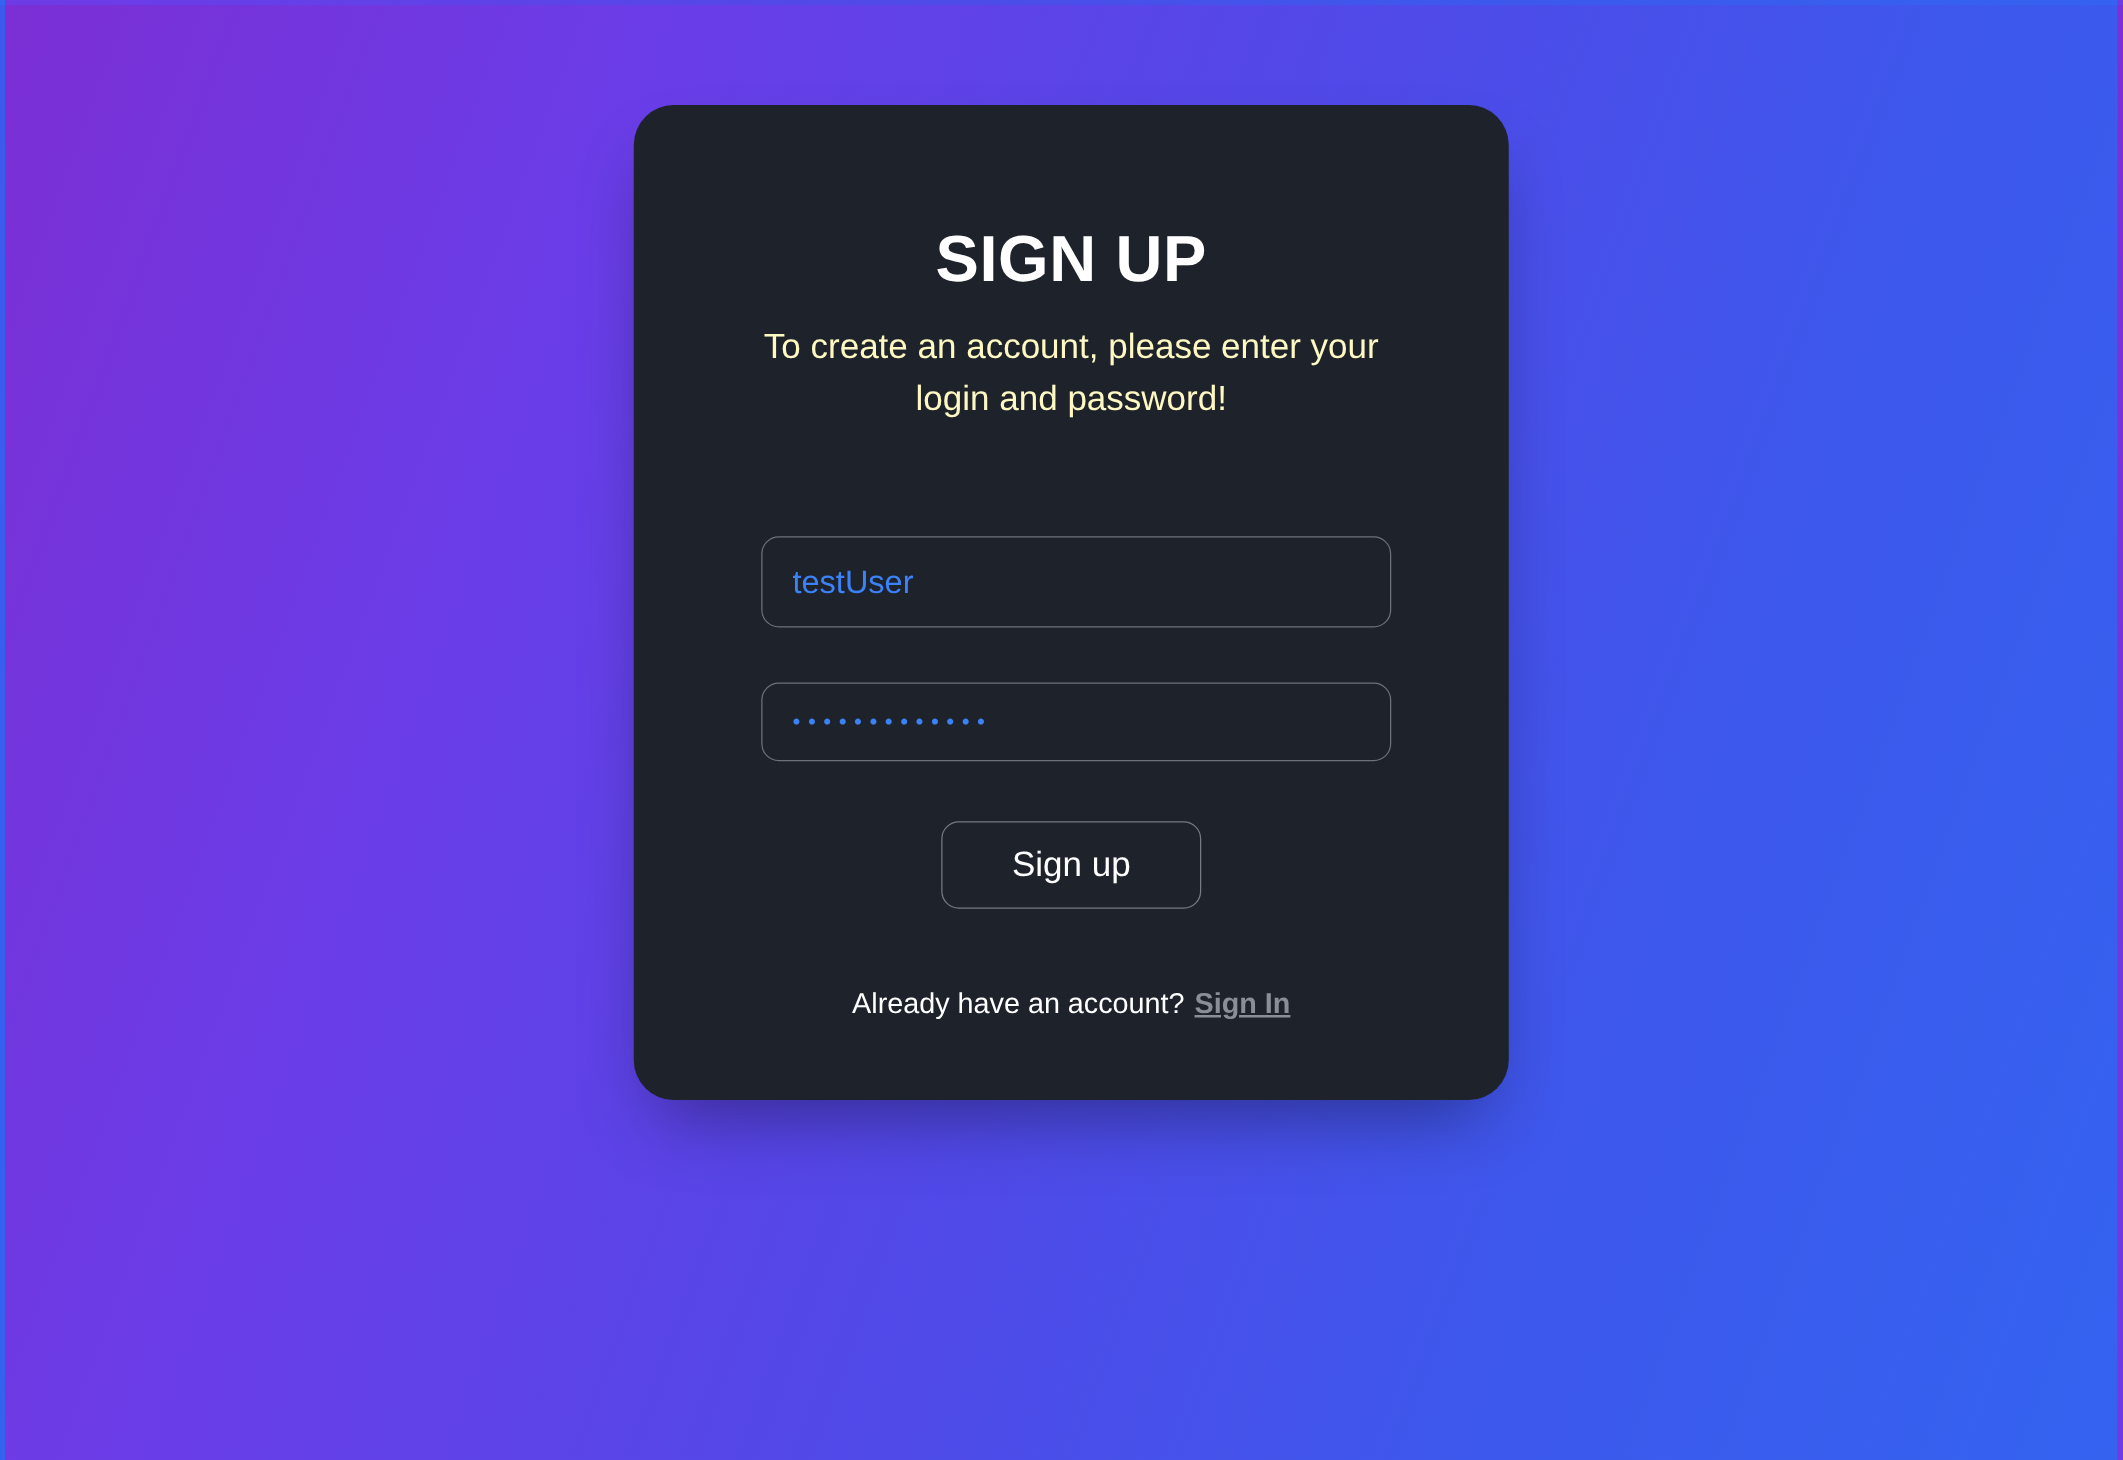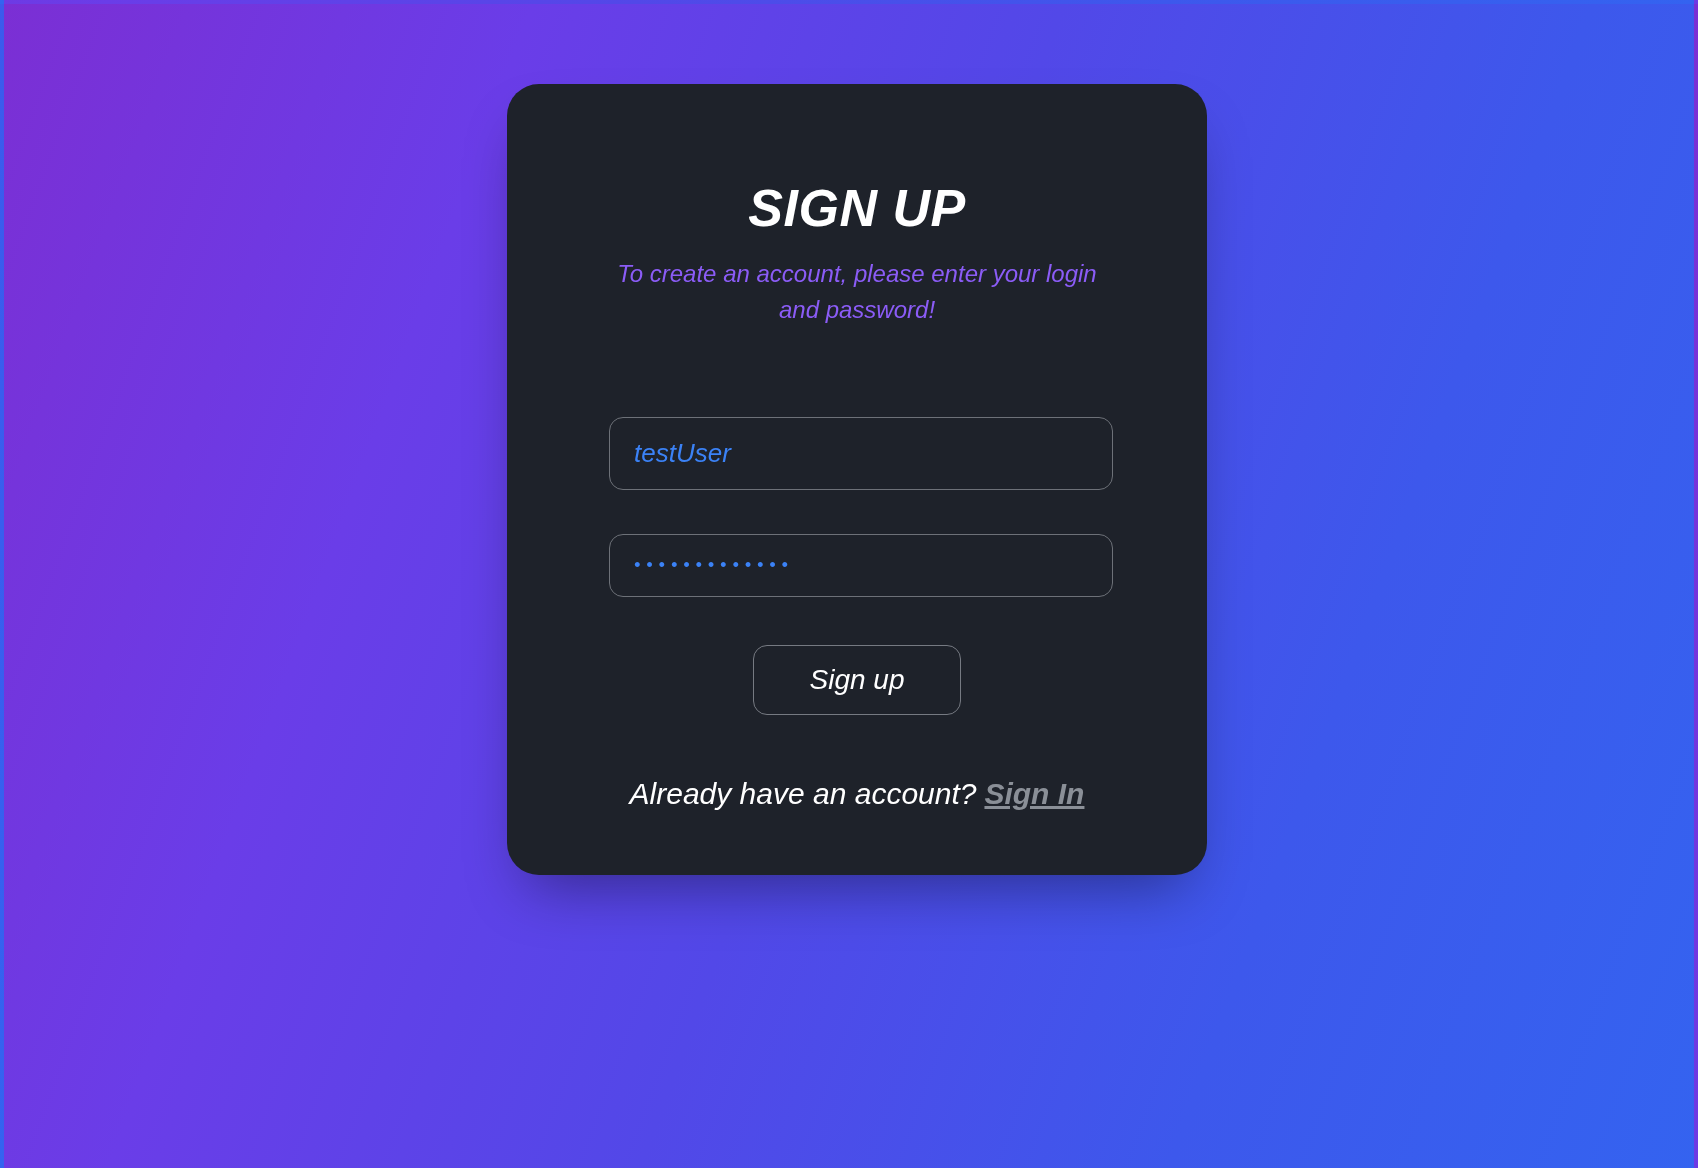--- a/index.html
+++ b/index.html
@@ -1,19 +1,18 @@
 <!DOCTYPE html>
 <html><head>
   <meta charset="utf-8">
   <style>
     * {
       margin: 4px;
       padding: 0;
       box-sizing: border-box;
-      font-style: italic;
     }
     
     body {
       font-family: -apple-system, BlinkMacSystemFont, 'Segoe UI', Helvetica, Arial, sans-serif;
       width: 1698px;
       height: 1168px;
       background: linear-gradient(110deg, #7b2fd4 0%, #6a3de8 25%, #5248e8 50%, #3d58ec 75%, #3463f0 100%);
       display: flex;
       justify-content: center;
       align-items: flex-start;
@@ -31,22 +30,22 @@
     .title {
       color: #ffffff;
       font-size: 52px;
       font-weight: 800;
       text-align: center;
       letter-spacing: 0.5px;
       margin-bottom: 18px;
     }
     
     .subtitle {
-      color: #8b5cf6;
-      font-size: 24px;
+      color: #fef9c3;
+      font-size: 28px;
       font-weight: 400;
       text-align: center;
       line-height: 1.5;
       margin-bottom: 85px;
     }
     
     .input-field {
       width: 100%;
       background: transparent;
       border: 1px solid #6d7178;
@@ -81,21 +80,21 @@
       color: #ffffff;
       font-size: 28px;
       font-weight: 400;
       padding: 18px 56px;
       cursor: pointer;
       font-family: inherit;
     }
     
     .footer {
       text-align: center;
-      font-size: 30px;
+      font-size: 23px;
       color: #ffffff;
       font-weight: 500;
     }
     
     .signin-link {
       color: #8a8f97;
       font-weight: 700;
       text-decoration: underline;
       cursor: pointer;
     }

